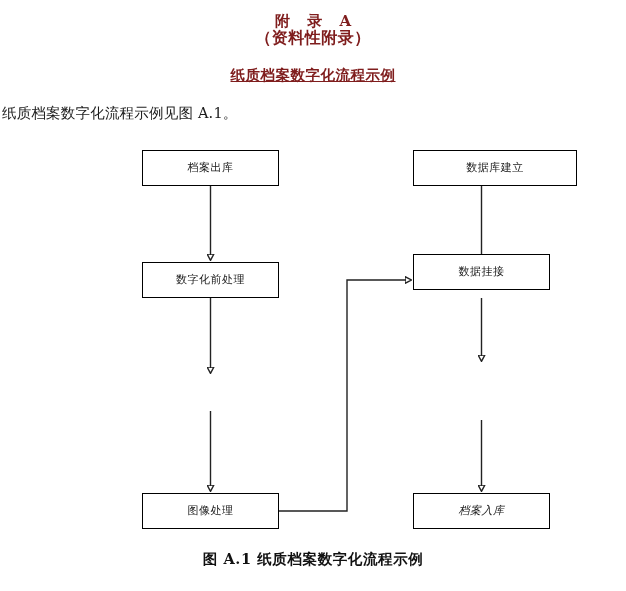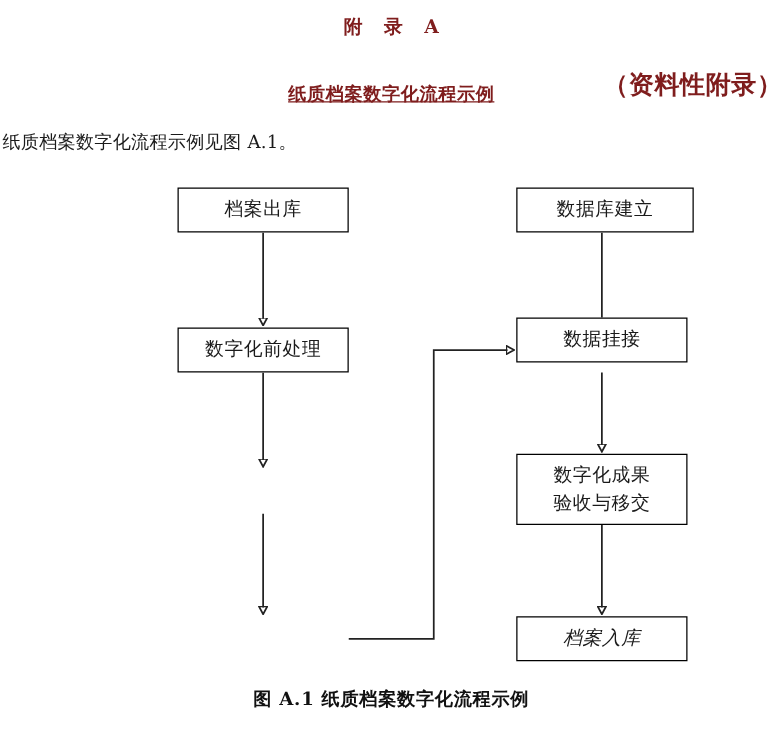--- a/index.html
+++ b/index.html
@@ -26,24 +26,23 @@
     font-weight: bold;
     color: #7f1d1d;
   }
   #annex-title {
     top: 12px;
     font-size: 15px;
     letter-spacing: 6px;
     text-indent: 6px;
   }
   #annex-type {
-    top: 54px;
-    font-size: 20px;
+    top: 28px;
+    font-size: 16px;
     letter-spacing: 0.5px;
-    text-align: right;
   }
   #annex-name {
     top: 66px;
     font-size: 14.5px;
     letter-spacing: 0.5px;
     text-decoration: underline;
   }
 
   #intro-line {
     position: absolute;
@@ -78,35 +77,35 @@
 
   .node {
     position: absolute;
     box-sizing: border-box;
     border: 1.5px solid #000000;
     background: #ffffff;
     display: flex;
     align-items: center;
     justify-content: center;
     text-align: right;
-    font-size: 15px;
+    font-size: 11px;
     line-height: 1.45;
     letter-spacing: 0.5px;
     color: #1a1a1a;
     white-space: pre-line;
   }
 
   
   #node-dossier-out      { left: 142px; top: 150px; width: 137px; height: 36px; }
   #node-pre-process      { left: 142px; top: 262px; width: 137px; height: 36px; }
   #node-scan             { left: 142px; top: 375px; width: 137px; height: 36px; }
   #node-image-process    { left: 142px; top: 493px; width: 137px; height: 36px; }
 
   
-  #node-db-build         { left: 413px; top: 150px; width: 142px; height: 36px; }
+  #node-db-build         { left: 413px; top: 150px; width: 164px; height: 36px; }
   #node-data-link        { left: 413px; top: 254px; width: 137px; height: 36px; }
   #node-acceptance       { left: 413px; top: 363px; width: 137px; height: 57px; }
   #node-dossier-in       { left: 413px; top: 493px; width: 137px; height: 36px; font-style: italic; }
 
   .edge-svg {
     position: absolute;
     left: 0;
     top: 0;
     width: 626px;
     height: 591px;
@@ -147,25 +146,24 @@
     <line x1="481.5" y1="186" x2="481.5" y2="255" marker-end="url(#arrowhead)"></line>
     <line x1="481.5" y1="298" x2="481.5" y2="356" marker-end="url(#arrowhead)"></line>
     <line x1="481.5" y1="420" x2="481.5" y2="486" marker-end="url(#arrowhead)"></line>
   </svg>
 
   <div class="node" id="node-dossier-out">档案出库</div>
 
   <div class="node" id="node-pre-process">数字化前处理</div>
 
 
+  <div class="node" id="node-image-process">图像处理</div>
 
   <div class="node" id="node-db-build">数据库建立</div>
 
   <div class="node" id="node-data-link">数据挂接</div>
 
-  <div class="node" id="node-acceptance">数字化成果
-验收与移交</div>
 
   <div class="node" id="node-dossier-in">档案入库</div>
 
 </div>
 
 <div id="figure-caption">图 A.1  纸质档案数字化流程示例</div>
 
 </body></html>

